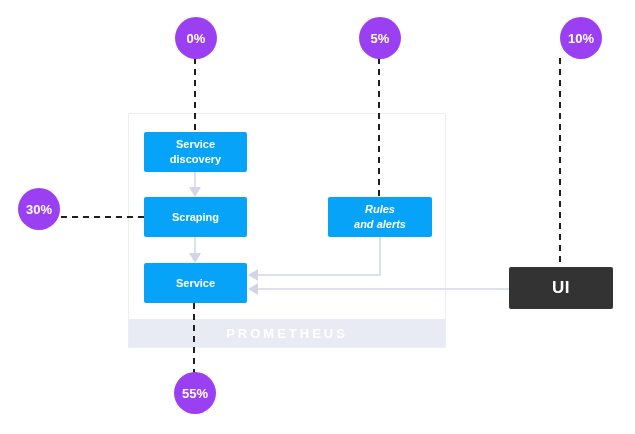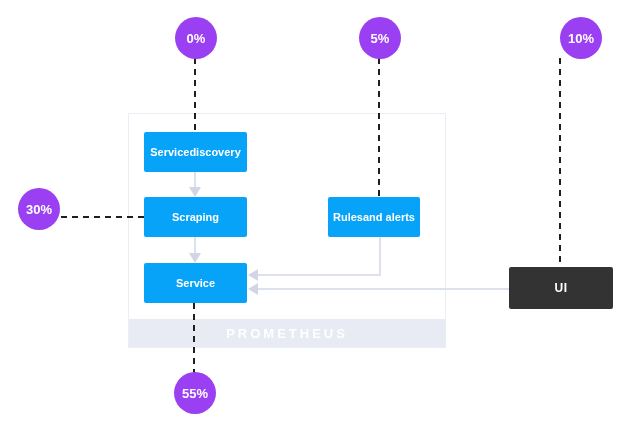--- a/index.html
+++ b/index.html
@@ -18,26 +18,26 @@
     background:var(--band-bg,#e9ebf4);
     display:flex;align-items:center;justify-content:center;
   }
   .band-label{
     color:var(--band-text,#ffffff);font-weight:bold;font-size:13px;letter-spacing:3px;
   }
   
   .node{
     position:absolute;width:103px;height:40px;background:var(--node-blue,#06a3f8);
     color:#fff;font-weight:bold;font-size:11px;line-height:1.35;
-    display:flex;align-items:center;justify-content:center;
+    display:flex;flex-direction:column;align-items:center;justify-content:center;
     text-align:center;border-radius:2px;
   }
   .node.dark{
     background:var(--ui-dark,#333333);width:104px;height:42px;
-    font-size:12px;letter-spacing:.5px;
+    font-size:17px;letter-spacing:.5px;
   }
   
   .badge{
     position:absolute;width:42px;height:42px;border-radius:50%;
     background:var(--badge-purple,#9b3ff2);color:#fff;font-weight:bold;font-size:13px;
     display:flex;align-items:center;justify-content:center;
   }
   
   .dash{position:absolute;}
   .dash.v{width:2px;background-image:repeating-linear-gradient(180deg,var(--dash,#1f1f1f) 0 6px,transparent 6px 11px);}
@@ -82,21 +82,21 @@
 
   <div class="node" style="left:144px;top:132px;">
     <span>Service</span>
     <span>discovery</span>
   </div>
 
   <div class="node" style="left:144px;top:197px;align-items:center;">
     <span>Scraping</span>
   </div>
 
-  <div class="node" style="left:328px;top:197px;width:92px;">
+  <div class="node" style="left:328px;top:197px;width:104px;font-style:italic;">
     <span>Rules</span>
     <span>and alerts</span>
   </div>
 
   <div class="node" style="left:144px;top:263px;">
     <span>Service</span>
   </div>
 
   <div class="node dark" style="left:509px;top:267px;">
     <span>UI</span>

